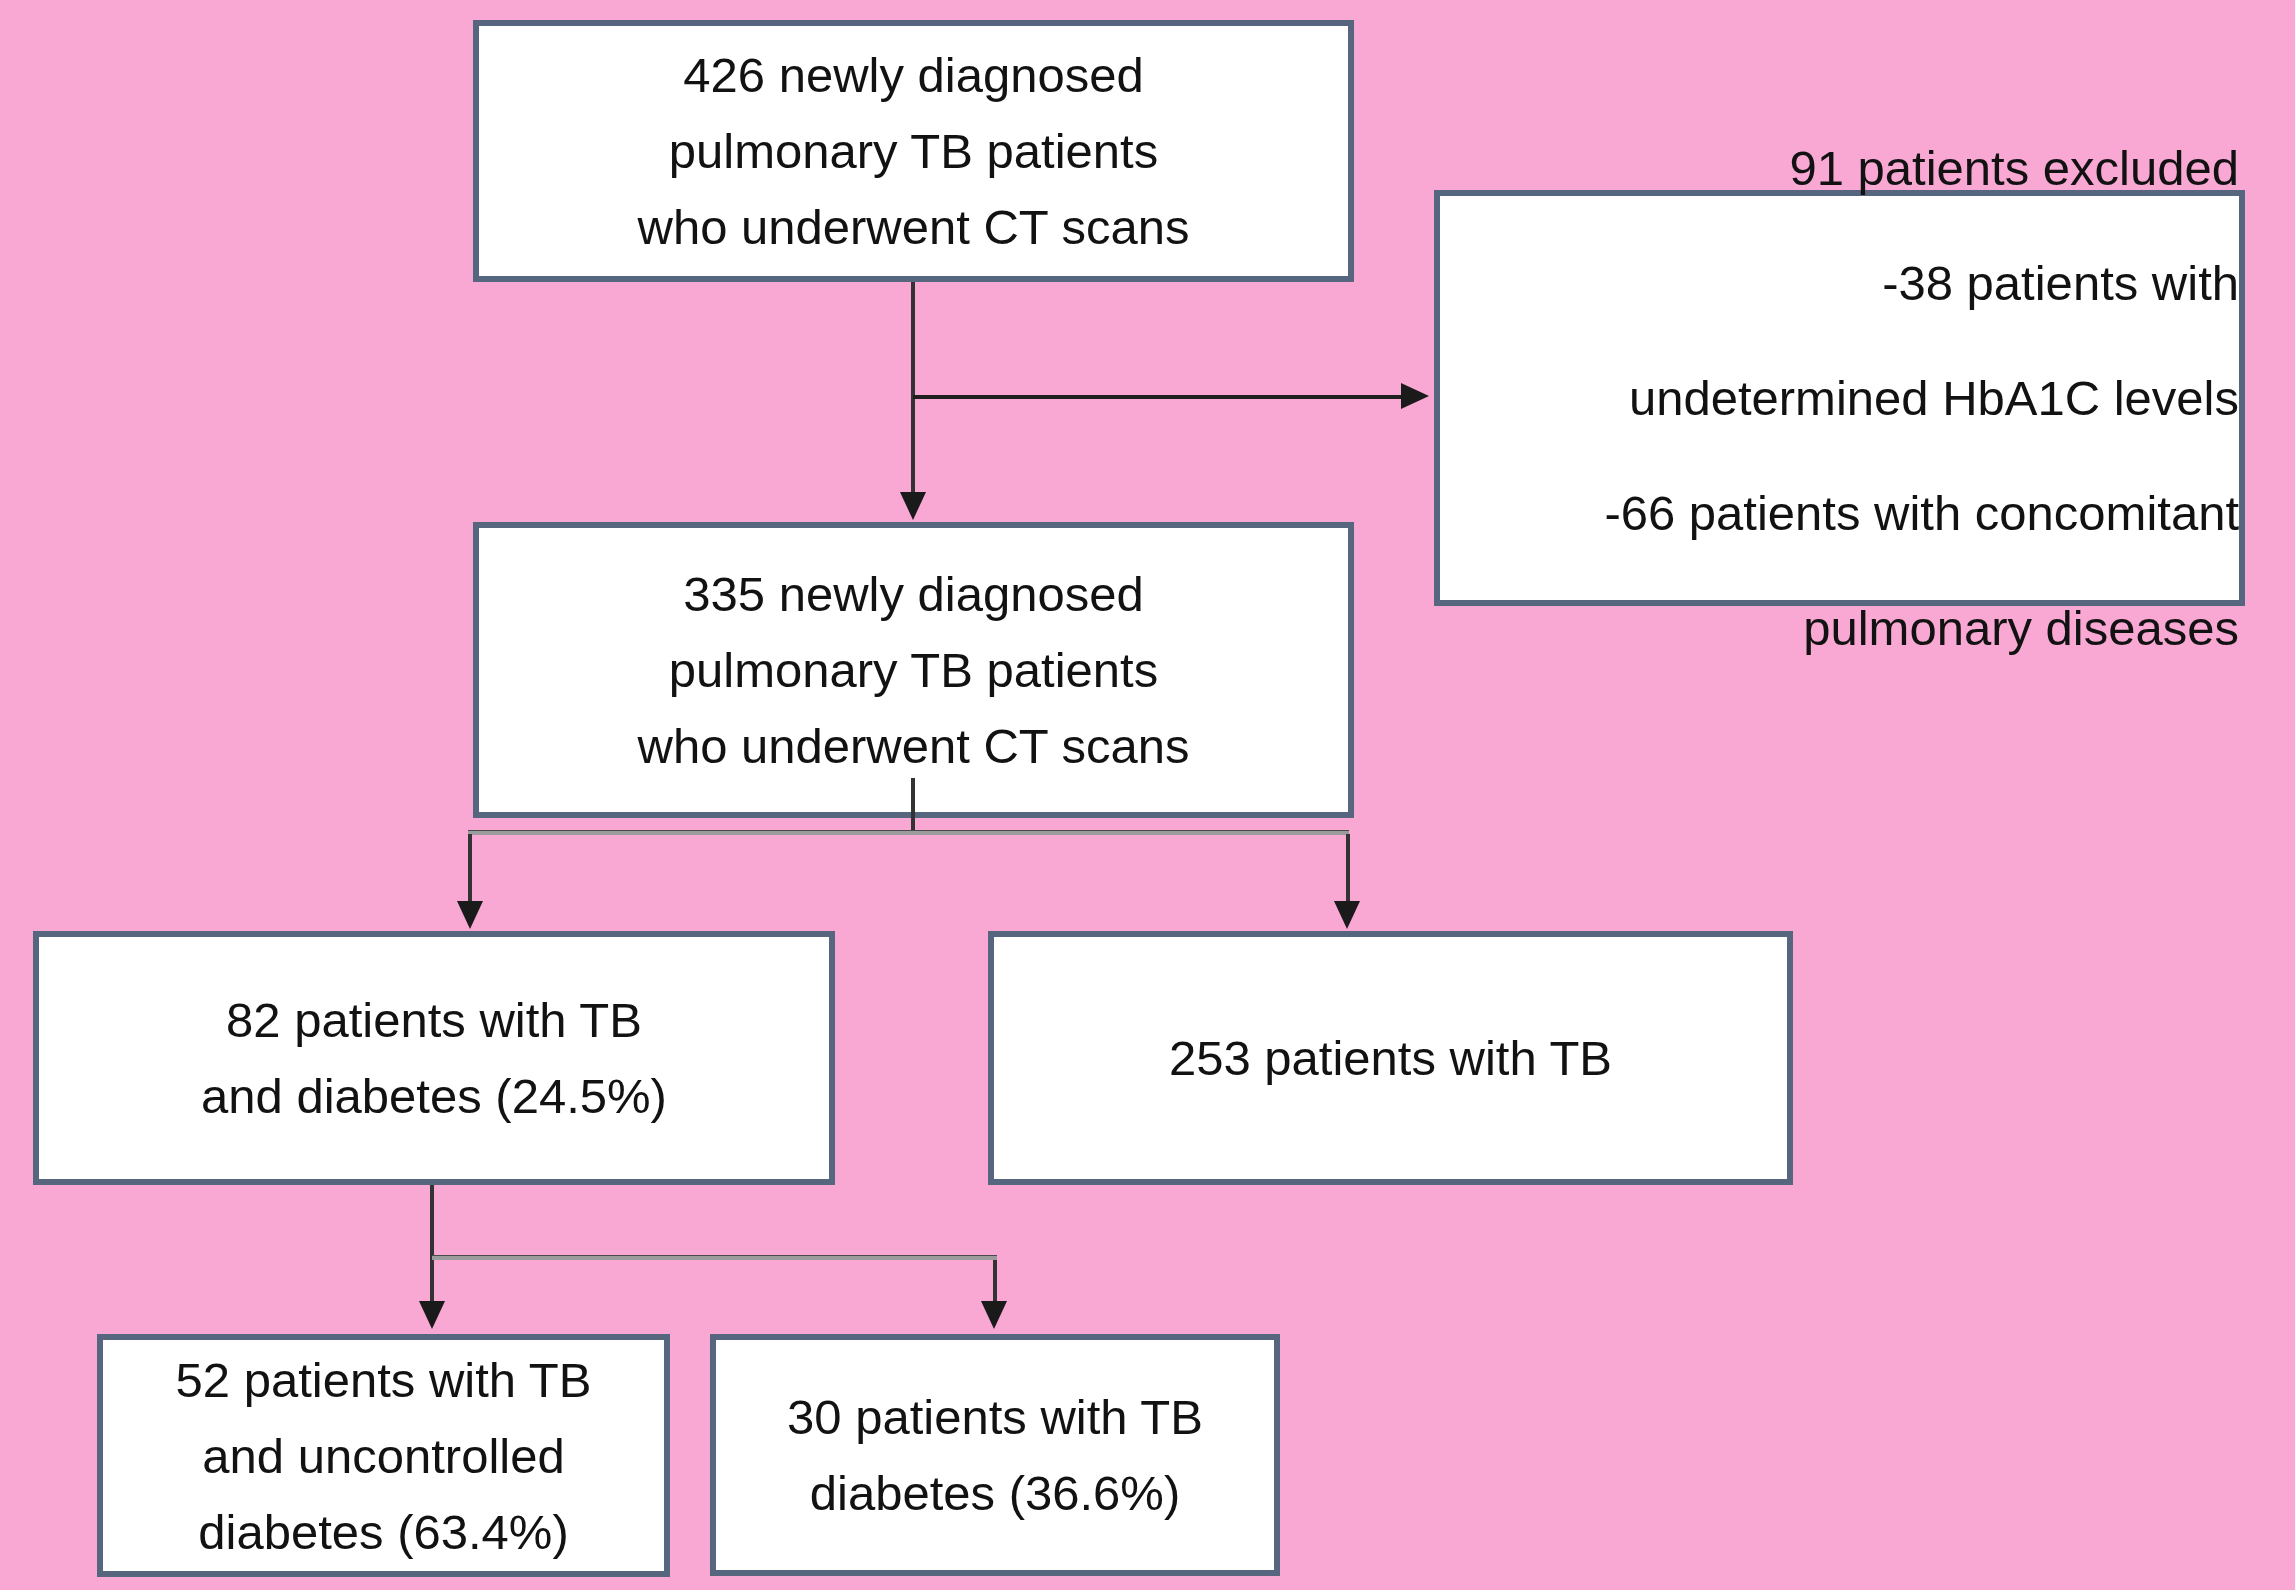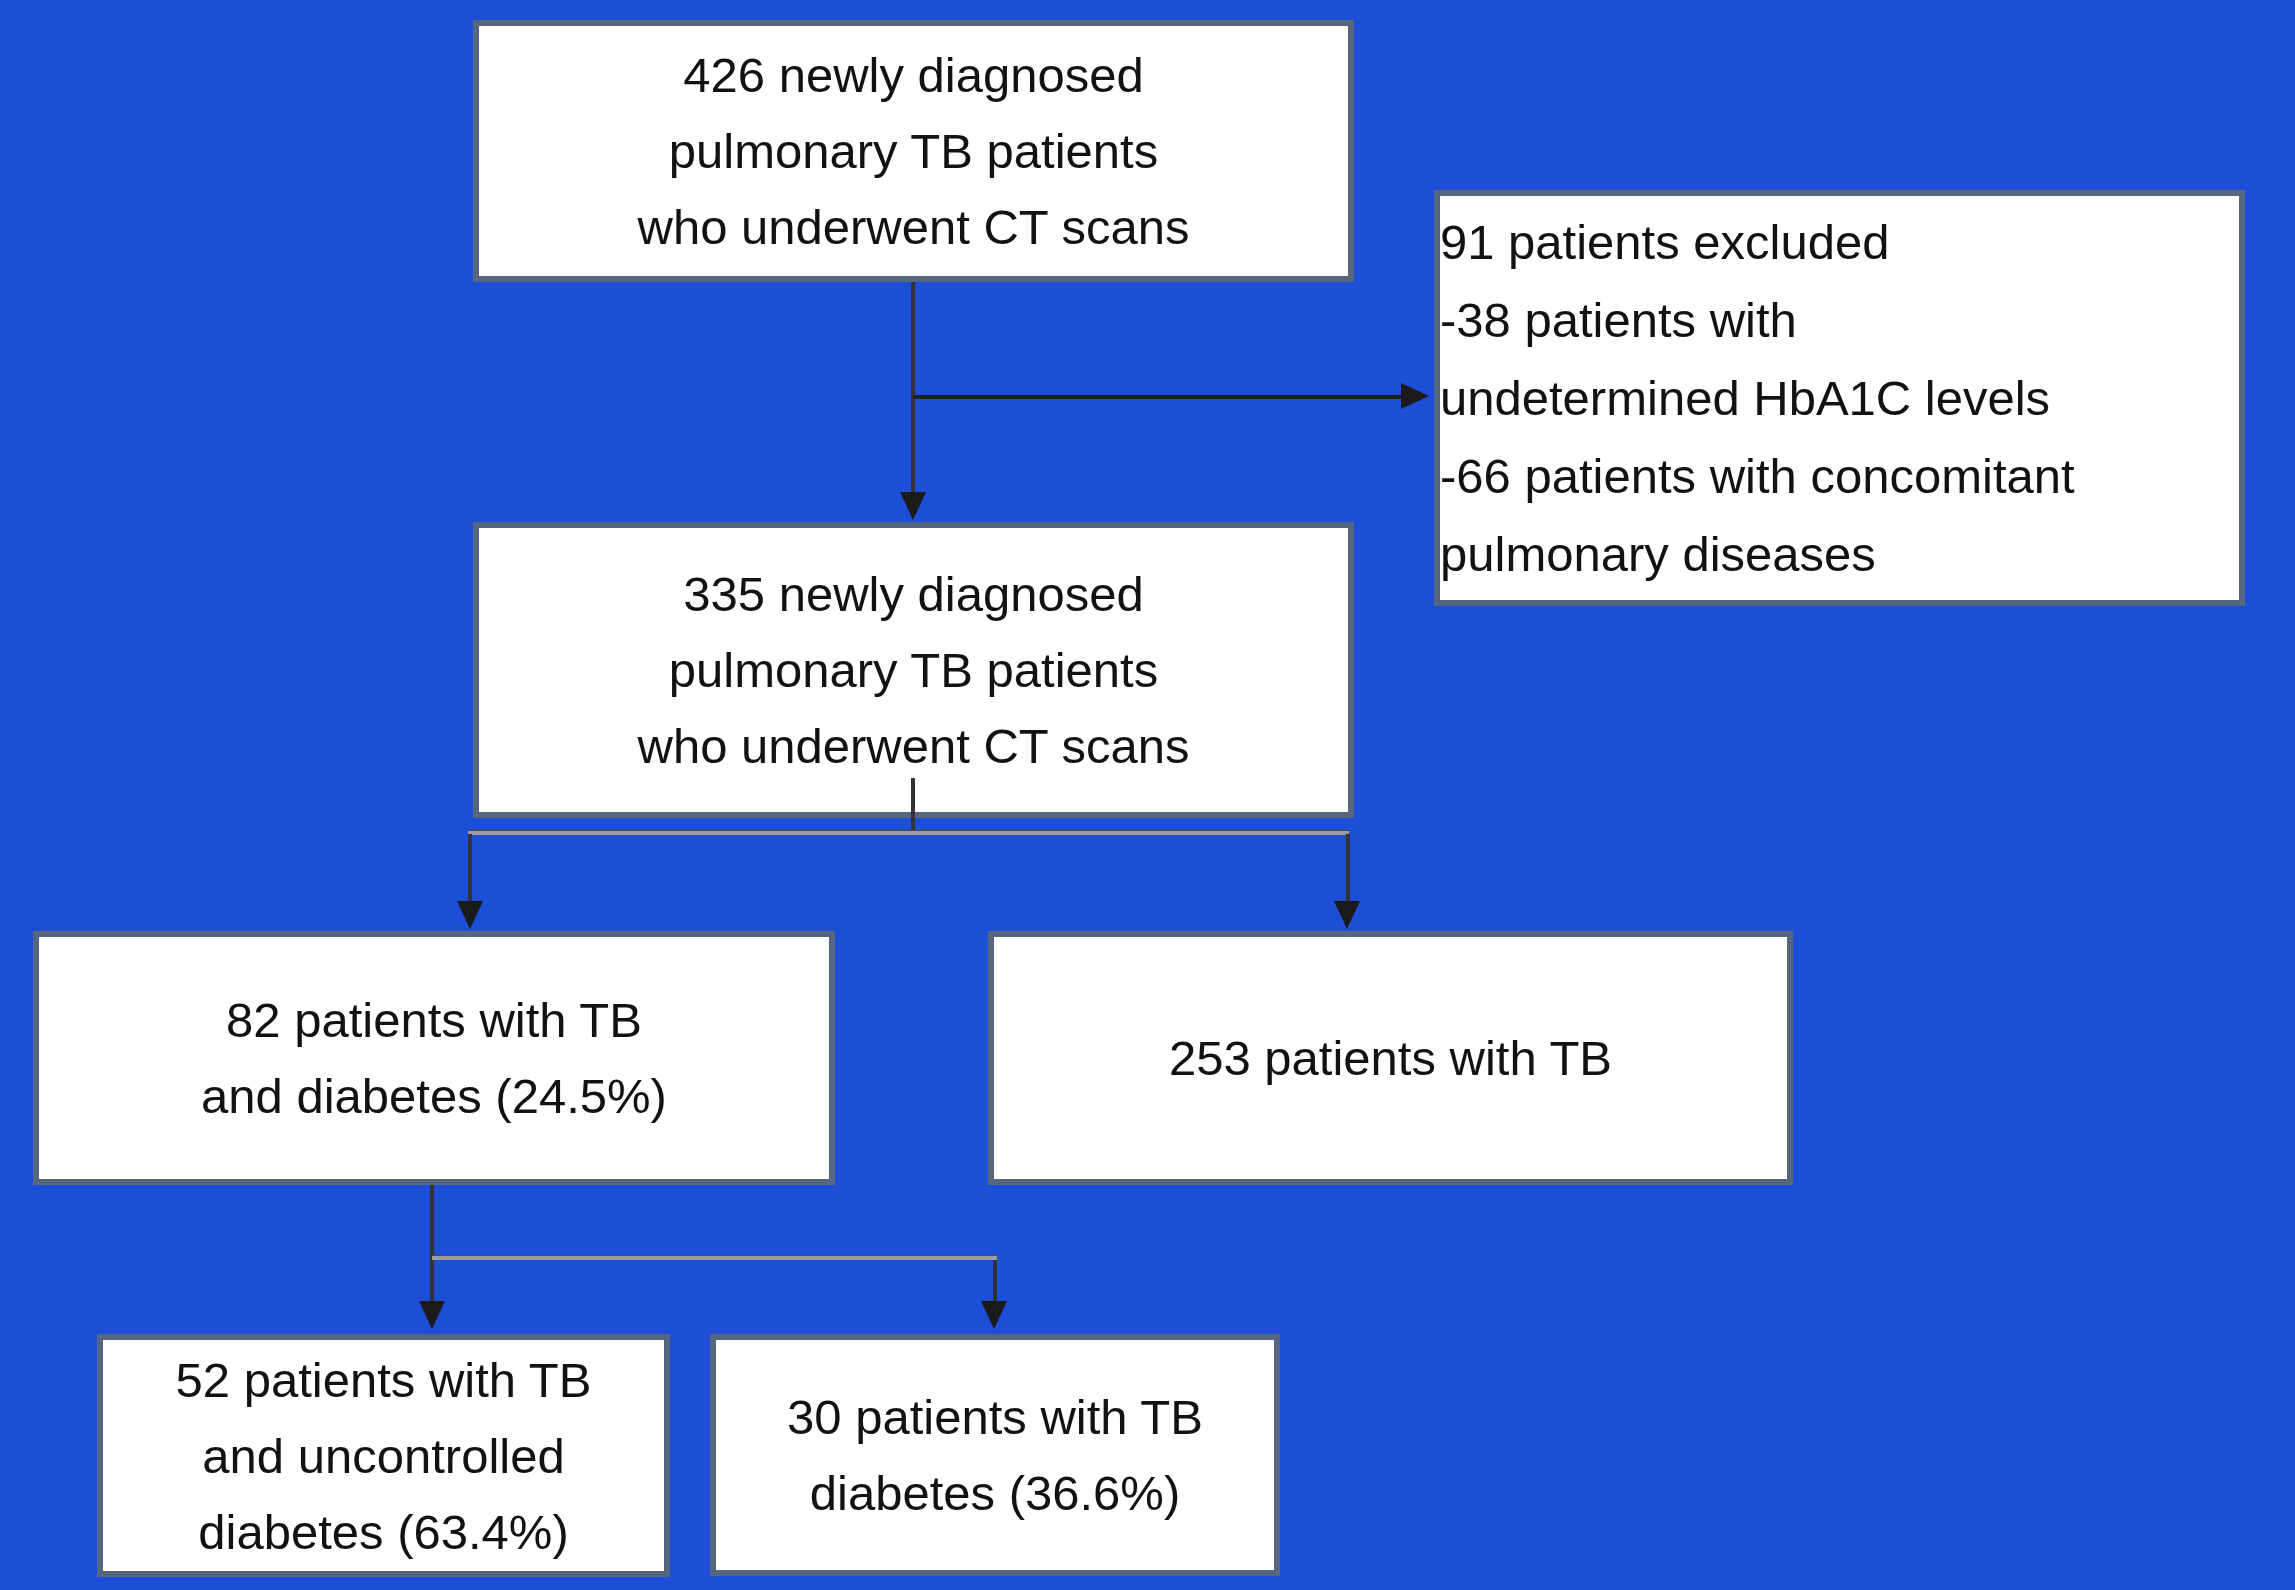--- a/index.html
+++ b/index.html
@@ -4,42 +4,44 @@
 <style>
   html, body {
     margin: 0;
     padding: 0;
     background: #ffffff;
   }
   #canvas {
     position: relative;
     width: 2295px;
     height: 1590px;
-    background: #1d4ed8;
+    background: #f9a8d4;
     font-family: "Liberation Sans", "DejaVu Sans", sans-serif;
     color: #121212;
   }
   .box {
     position: absolute;
     box-sizing: border-box;
     border: 6.2px solid #56667e;
     background: #ffffff;
     display: flex;
     flex-direction: column;
     justify-content: center;
     align-items: center;
     text-align: center;
     font-size: 49px;
     line-height: 76px;
     white-space: nowrap;
   }
   .box.left-align {
-    align-items: flex-start;
+    align-items: flex-end;
     text-align: left;
+    padding-left: 23px;
     line-height: 78px;
+    gap: 37px;
   }
   .vline {
     position: absolute;
     width: 3.5px;
     background: #333333;
   }
   .hline-dark {
     position: absolute;
     height: 3.5px;
     background: #1f1f1f;

